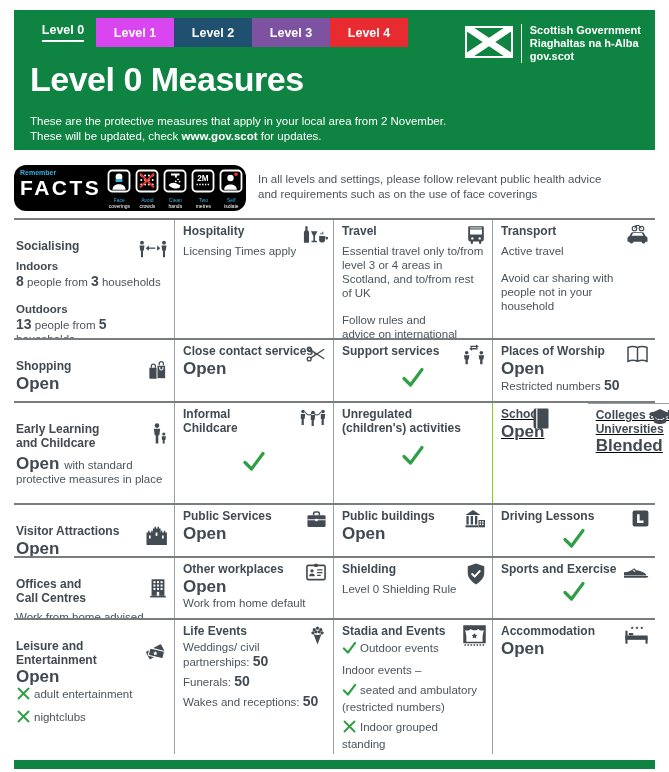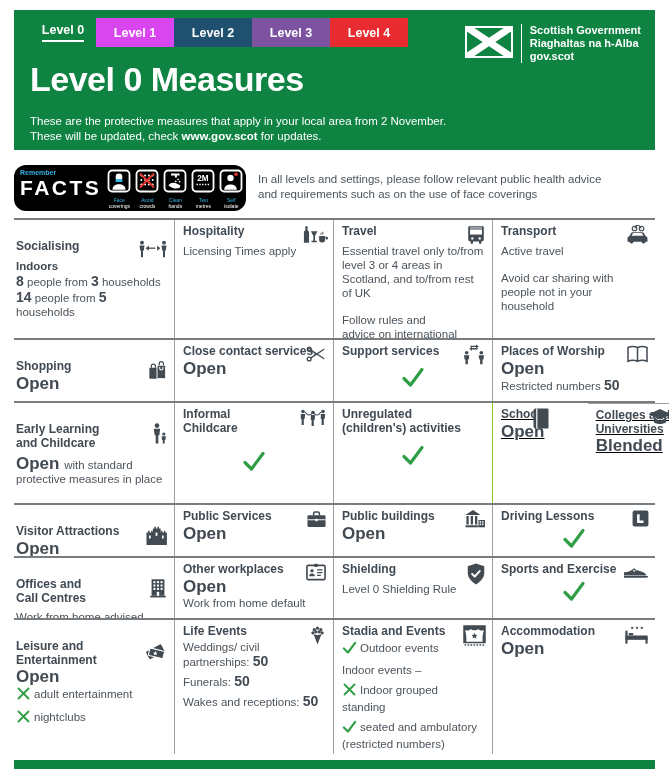--- a/index.html
+++ b/index.html
@@ -192,21 +192,22 @@
                 <path d="M2.3 7h5.4l-.7 5.5h-.9V20H3.9v-7.5H3z"></path>
                 <circle cx="29" cy="4" r="2.1"></circle>
                 <path d="M26.3 7h5.4l-.7 5.5h-.9V20h-2.2v-7.5h-.9z"></path>
                 <path d="M10.5 9.3h9v1.4h-9z"></path>
                 <path d="M12.5 7.2L9 10l3.5 2.8zM21.5 7.2L25 10l-3.5 2.8z"></path>
               </g>
             </svg>
           </span>
           <div class="para "><span class="strong">Indoors</span></div>
           <div class="para t0"><span class="num">8</span><span> people from </span><span class="num">3</span><span> households</span></div>
-          <div class="para t0"><span class="num">14</span><span> people from </span><span class="num">5</span><span> households</span></div>
+          <div class="para g"><span class="strong">Outdoors</span></div>
+          <div class="para t0"><span class="num">13</span><span> people from </span><span class="num">5</span><span> households</span></div>
         </div>
         <div class="cell">
           <div>
             <div class="ct">Hospitality</div>
           </div>
           <span class="cicon">
             <svg width="26" height="22" viewBox="0 0 28 24">
               <g fill="#424a52">
                 <path d="M3.5 2.5h2.4v4.2c1 .5 1.6 1.4 1.6 2.6v10.2a1 1 0 01-1 1H2.9a1 1 0 01-1-1V9.3c0-1.2.6-2.1 1.6-2.6z"></path>
                 <path d="M9.6 8h7l-2.6 5.2v5h2v1.6h-5.8v-1.6h2v-5z"></path>
@@ -610,25 +611,25 @@
               <path fill="#424a52" d="M2 4.5c1.8 2.4 2.8 7.5 2.3 14H2zM23 4.5c-1.8 2.4-2.8 7.5-2.3 14H23z"></path>
               <path d="M12.5 9l.9 1.8 2 .3-1.4 1.4.3 2-1.8-1-1.8 1 .3-2-1.4-1.4 2-.3z" fill="#424a52"></path>
               <path d="M2.5 21h20" stroke="#424a52" stroke-width="1.6" stroke-dasharray="1.6 1.4"></path>
             </svg>
           </span>
           <div class="para t0"><span class="mk"><svg width="15" height="15" viewBox="0 0 24 24">
                 <path d="M3 13.5l6.5 6.5L21 4.5" fill="none" stroke="#2f9e45" stroke-width="3.4" stroke-linecap="round" stroke-linejoin="round"></path>
               </svg></span><span>Outdoor events</span></div>
           <div class="para "><span>Indoor events –</span></div>
           <div class="para "><span class="mk"><svg width="15" height="15" viewBox="0 0 24 24">
+                <path d="M3 13.5l6.5 6.5L21 4.5" fill="none" stroke="#2f9e45" stroke-width="3.4" stroke-linecap="round" stroke-linejoin="round"></path>
+              </svg></span><span>seated and ambulatory (restricted numbers)</span></div>
+          <div class="para "><span class="mk"><svg width="15" height="15" viewBox="0 0 24 24">
                 <path d="M4 4l16 16M20 4L4 20" fill="none" stroke="#2f9e45" stroke-width="3" stroke-linecap="round"></path>
               </svg></span><span>Indoor grouped standing</span></div>
-          <div class="para "><span class="mk"><svg width="15" height="15" viewBox="0 0 24 24">
-                <path d="M3 13.5l6.5 6.5L21 4.5" fill="none" stroke="#2f9e45" stroke-width="3.4" stroke-linecap="round" stroke-linejoin="round"></path>
-              </svg></span><span>seated and ambulatory (restricted numbers)</span></div>
         </div>
         <div class="cell">
           <div>
             <div class="ct">Accommodation</div>
           </div>
           <span class="cicon">
             <svg width="27" height="22" viewBox="0 0 28 22">
               <g fill="#424a52">
                 <rect x="2.5" y="6.5" width="2.2" height="13.5"></rect>
                 <rect x="2.5" y="11.5" width="23" height="4.5"></rect>

